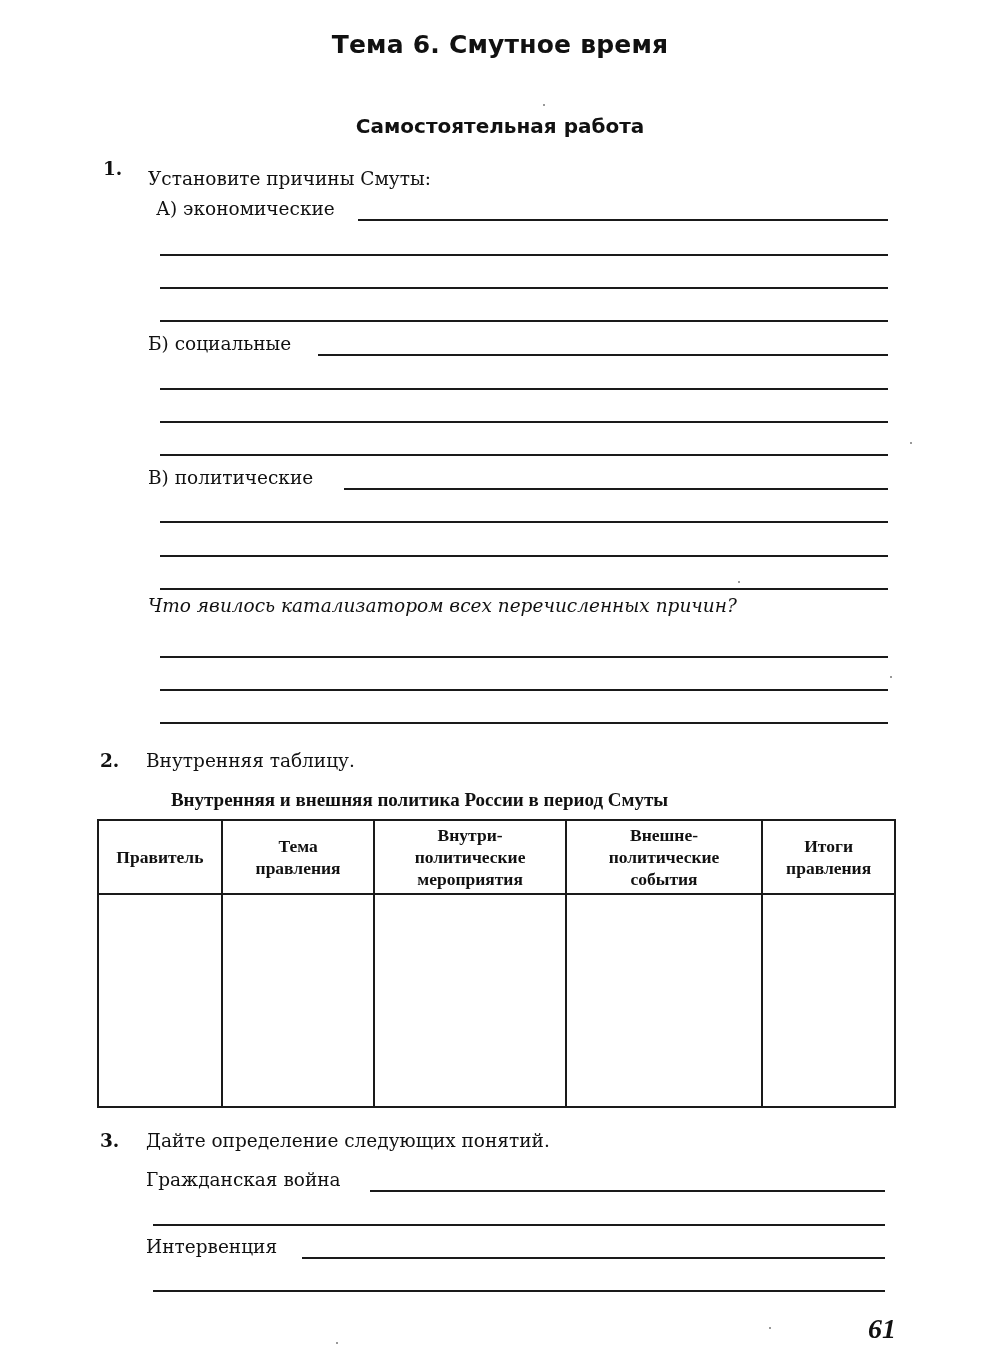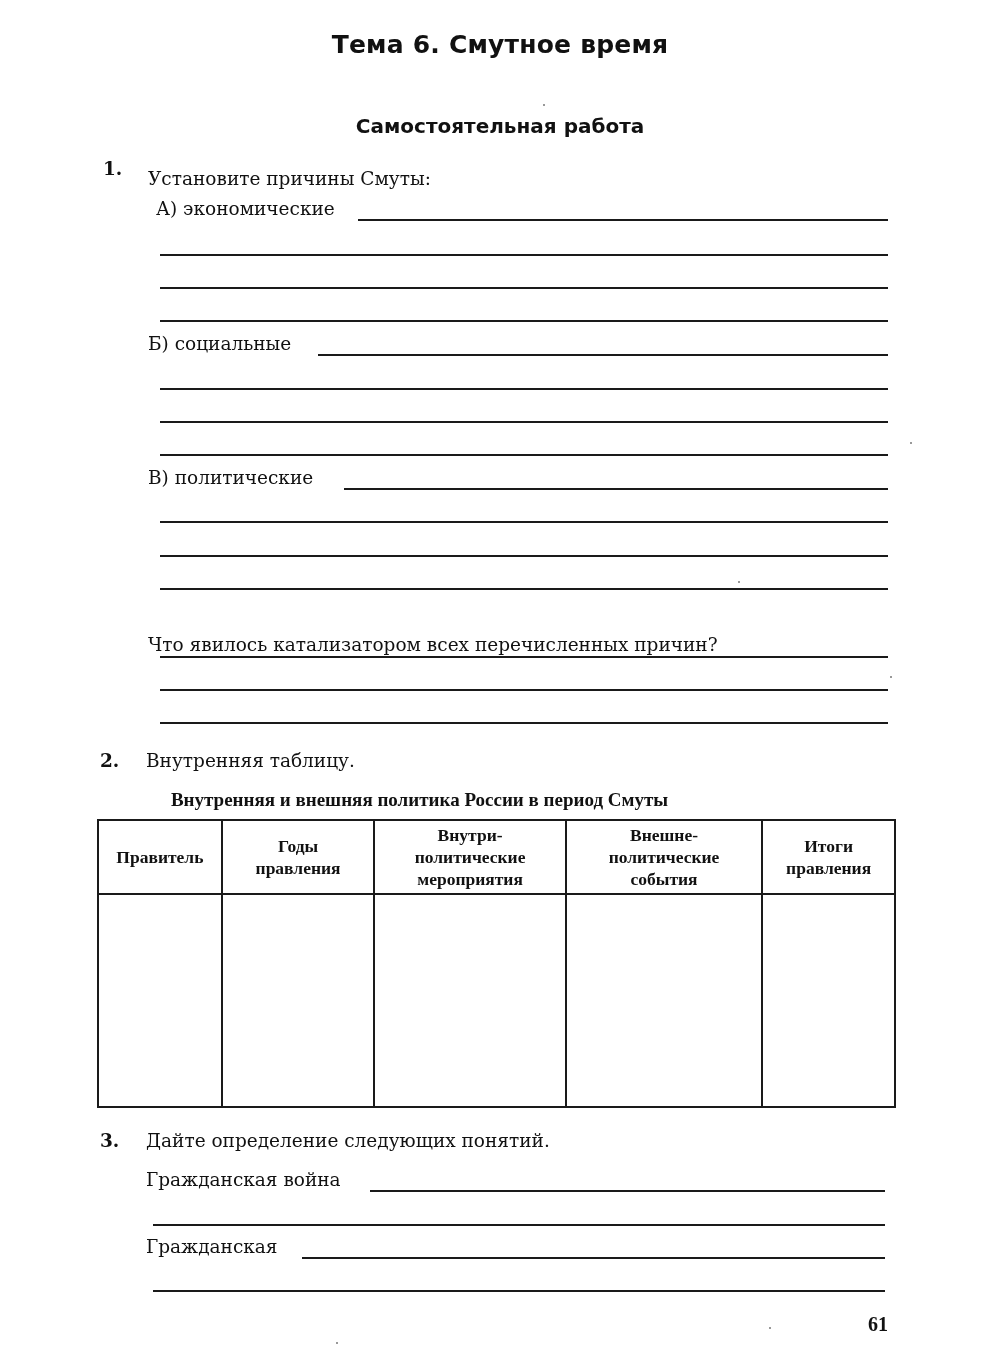--- a/index.html
+++ b/index.html
@@ -7,21 +7,21 @@
   .abs { position: absolute; }
   .h1 { font-family: "DejaVu Sans", sans-serif; font-weight: bold; font-size: 25px; left: 0; width: 1000px; text-align: center; top: 30px; letter-spacing: 0.2px; }
   .h2 { font-family: "DejaVu Sans", sans-serif; font-weight: bold; font-size: 20px; left: 0; width: 1000px; text-align: center; top: 114px; }
   .serif { font-family: "DejaVu Serif", serif; font-size: 18.5px; }
   .num { font-weight: bold; }
   .line { position: absolute; height: 0; border-top: 2px solid #1a1a1a; }
   table.grid { position: absolute; left: 97px; top: 819px; width: 799px; height: 289px; border-collapse: collapse; font-family: "Liberation Serif", serif; font-weight: bold; font-size: 17.5px; }
   table.grid th, table.grid td { border: 2px solid #1a1a1a; }
   table.grid th { height: 72px; text-align: center; vertical-align: middle; line-height: 22px; font-weight: bold; padding: 0 2px; }
   .caption { font-family: "Liberation Serif", serif; font-weight: bold; font-size: 19px; left: 0; width: 839px; text-align: center; top: 789px; }
-  .pagenum { font-family: "Liberation Serif", serif; font-weight: bold; font-size: 20px; left: 868px; top: 1313px; }
+  .pagenum { font-family: "Liberation Serif", serif; font-weight: bold; font-size: 28px; left: 868px; top: 1313px; font-style: italic; }
   .dot { position: absolute; width: 2px; height: 2px; background: #777; border-radius: 1px; }
 </style>
 </head>
 <body>
 
 <div>
 
   <div class="abs h1">Тема 6. Смутное время</div>
   <div class="abs h2">Самостоятельная работа</div>
 
@@ -39,21 +39,21 @@
   <div class="line" style="left:160px; width:728px; top:388px;"></div>
   <div class="line" style="left:160px; width:728px; top:421px;"></div>
   <div class="line" style="left:160px; width:728px; top:454px;"></div>
 
   <div class="abs serif" style="left:148px; top:467px;">В) политические</div>
   <div class="line" style="left:344px; width:544px; top:488px;"></div>
   <div class="line" style="left:160px; width:728px; top:521px;"></div>
   <div class="line" style="left:160px; width:728px; top:555px;"></div>
   <div class="line" style="left:160px; width:728px; top:588px;"></div>
 
-  <div class="abs serif" style="left:148px; top:634px;">Что явилось катализатором всех перечисленных причин?</div>
+  <div class="abs serif" style="left:148px; top:595px;font-style:italic;">Что явилось катализатором всех перечисленных причин?</div>
   <div class="line" style="left:160px; width:728px; top:656px;"></div>
   <div class="line" style="left:160px; width:728px; top:689px;"></div>
   <div class="line" style="left:160px; width:728px; top:722px;"></div>
 
   <div class="abs serif num" style="left:100px; top:750px;">2.</div>
   <div class="abs serif" style="left:146px; top:750px;">Внутренняя таблицу.</div>
   <div class="abs caption">Внутренняя и внешняя политика России в период Смуты</div>
 
   <table class="grid">
     <colgroup>
@@ -62,21 +62,21 @@
         <col style="width:192px">
         <col style="width:197px">
         <col style="width:133px">
     </colgroup>
     <thead>
       <tr>
         <th>
           <span>Правитель</span>
         </th>
         <th>
-          <span>Годы</span><br>
+          <span>Тема</span><br>
           <span>правления</span>
         </th>
         <th>
           <span>Внутри-</span><br>
           <span>политические</span><br>
           <span>мероприятия</span>
         </th>
         <th>
           <span>Внешне-</span><br>
           <span>политические</span><br>
@@ -99,21 +99,21 @@
     </tbody>
   </table>
 
   <div class="abs serif num" style="left:100px; top:1130px;">3.</div>
   <div class="abs serif" style="left:146px; top:1130px;">Дайте определение следующих понятий.</div>
 
   <div class="abs serif" style="left:146px; top:1169px;">Гражданская война</div>
   <div class="line" style="left:370px; width:515px; top:1190px;"></div>
   <div class="line" style="left:153px; width:732px; top:1224px;"></div>
 
-  <div class="abs serif" style="left:146px; top:1236px;">Гражданская</div>
+  <div class="abs serif" style="left:146px; top:1236px;">Интервенция</div>
   <div class="line" style="left:302px; width:583px; top:1257px;"></div>
   <div class="line" style="left:153px; width:732px; top:1290px;"></div>
 
   <div class="abs pagenum">61</div>
 
   <span class="dot" style="left:543px; top:104px;"></span>
   <span class="dot" style="left:910px; top:442px;"></span>
   <span class="dot" style="left:738px; top:581px;"></span>
   <span class="dot" style="left:890px; top:676px;"></span>
   <span class="dot" style="left:336px; top:1342px;"></span>

